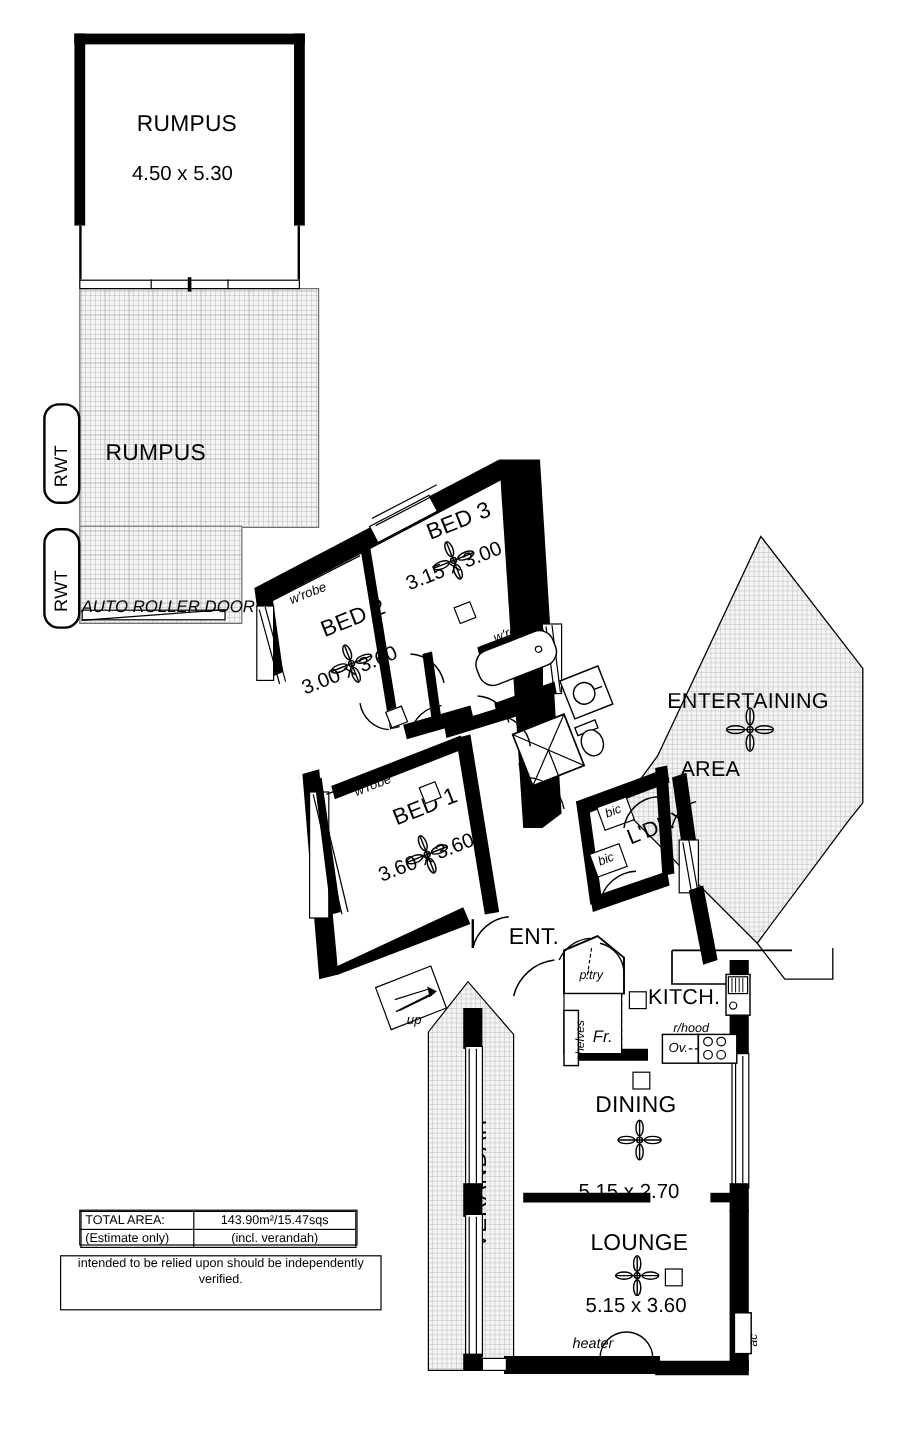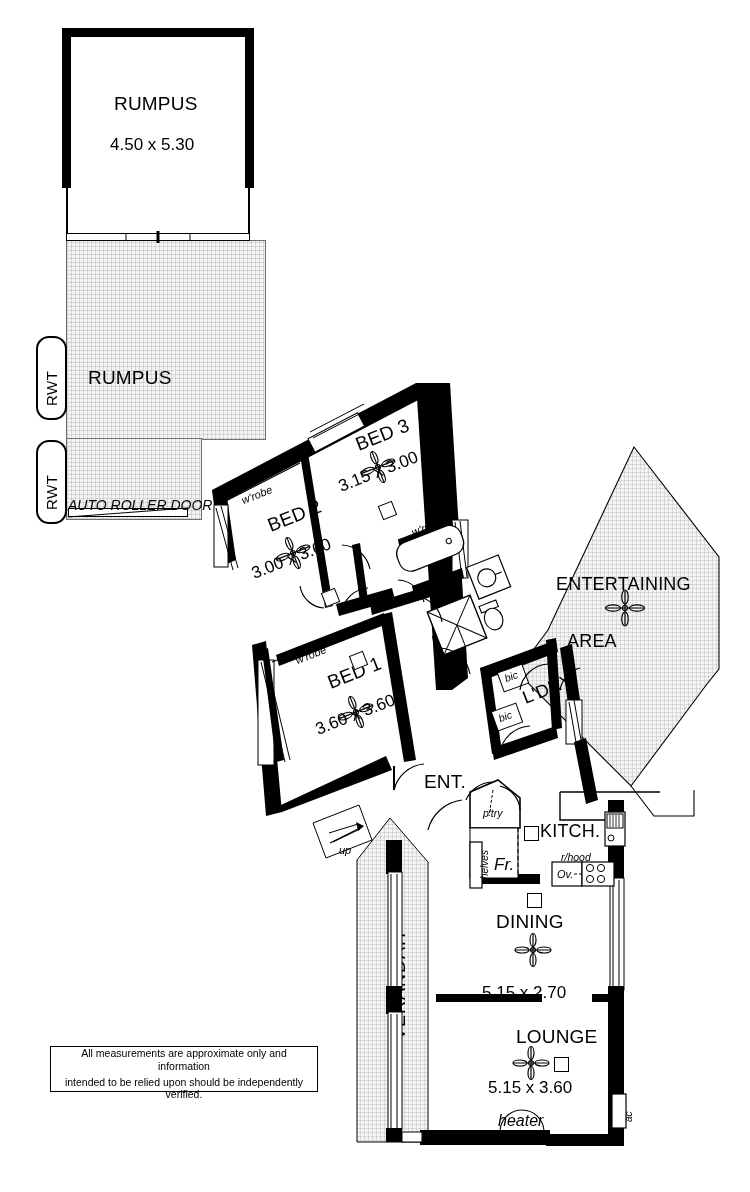--- a/index.html
+++ b/index.html
@@ -336,54 +336,67 @@
       <rect x="612" y="1094" width="14" height="34" fill="#fff" stroke="#000" stroke-width="1.2"></rect>
     </g>
   </svg>
 
   <div class="lbl rm" style="left:540px;top:822px;font-size:18px;">KITCH.</div>
   <div style="position:absolute;left:524px;top:826px;width:13px;height:13px;border:1.4px solid #000;background:#fff;"></div>
   <div style="position:absolute;left:527px;top:893px;width:13px;height:13px;border:1.4px solid #000;background:#fff;"></div>
   <div class="lbl tiny" style="left:561px;top:852px;font-size:10.5px;">r/hood</div>
   <div class="lbl tiny" style="left:557px;top:869px;font-size:11px;">Ov.</div>
   <div class="lbl tiny" style="left:483px;top:808px;font-size:10.5px;">p'try</div>
-  <div class="lbl tiny" style="left:494px;top:856px;font-size:17px;">Fr.</div>
+  <div class="lbl tiny" style="left:494px;top:856px;font-size:14px;">Fr.</div>
   <div class="lbl tiny rot90" style="left:480px;top:884px;font-size:10px;">shelves</div>
 
   <div class="lbl rm" style="left:496px;top:912px;">DINING</div>
   <div class="lbl dim" style="left:482px;top:969px;margin-top:15px;">5.15 x 2.70</div>
   <svg width="750" height="1192">
     <g transform="translate(533,950)" stroke="#000" fill="none" stroke-width="1.2">
       <line x1="0" y1="-16" x2="0" y2="16"></line>
         <line x1="-18" y1="0" x2="18" y2="0"></line>
       <ellipse cx="0" cy="-10" rx="3" ry="6.5"></ellipse>
         <ellipse cx="0" cy="10" rx="3" ry="6.5"></ellipse>
       <ellipse cx="-11" cy="0" rx="7" ry="3"></ellipse>
         <ellipse cx="11" cy="0" rx="7" ry="3"></ellipse>
       <circle cx="0" cy="0" r="2.4"></circle>
     </g>
   </svg>
 
-  <div class="lbl rm" style="left:516px;top:1027px;text-align:center;">LOUNGE</div>
+  <div class="lbl rm" style="left:492px;top:1027px;text-align:center;">LOUNGE</div>
   <div class="lbl dim" style="left:488px;top:1079px;">5.15 x 3.60</div>
   <svg width="750" height="1192">
     <g transform="translate(531,1063)" stroke="#000" fill="none" stroke-width="1.2">
       <line x1="0" y1="-16" x2="0" y2="16"></line>
         <line x1="-18" y1="0" x2="18" y2="0"></line>
       <ellipse cx="0" cy="-10" rx="3" ry="6.5"></ellipse>
         <ellipse cx="0" cy="10" rx="3" ry="6.5"></ellipse>
       <ellipse cx="-11" cy="0" rx="7" ry="3"></ellipse>
         <ellipse cx="11" cy="0" rx="7" ry="3"></ellipse>
       <circle cx="0" cy="0" r="2.4"></circle>
     </g>
   </svg>
   <div style="position:absolute;left:554px;top:1057px;width:13px;height:13px;border:1.4px solid #000;background:#fff;"></div>
 
-  <div class="lbl tiny" style="left:498px;top:1113px;font-size:16px;">heater</div>
+  <div class="lbl tiny" style="left:477px;top:1113px;font-size:12px;">heater</div>
   <div class="lbl tiny rot90" style="left:624px;top:1122px;font-size:10px;">ac</div>
 
+  <div class="legendbox" style="left:66px;top:1008px;width:232px;height:30px;">
+    <table class="tot">
+      <tbody>
+          <tr>
+        <td style="width:41%;">TOTAL AREA:</td>
+        <td style="text-align:center;">143.90m²/15.47sqs</td>
+      </tr>
+      <tr>
+        <td>(Estimate only)</td>
+        <td style="text-align:center;">(incl. verandah)</td>
+      </tr>
+    </tbody>
+      </table>
+  </div>
 
   <div class="legendbox" style="left:50px;top:1046px;width:268px;height:46px;">
-    <div class="disc" style="padding-top:0;">All measurements are approximate only and information</div>
     <div class="disc" style="padding-top:0;">intended to be relied upon should be independently verified.</div>
   </div>
 
 </div>
 
 </body></html>

